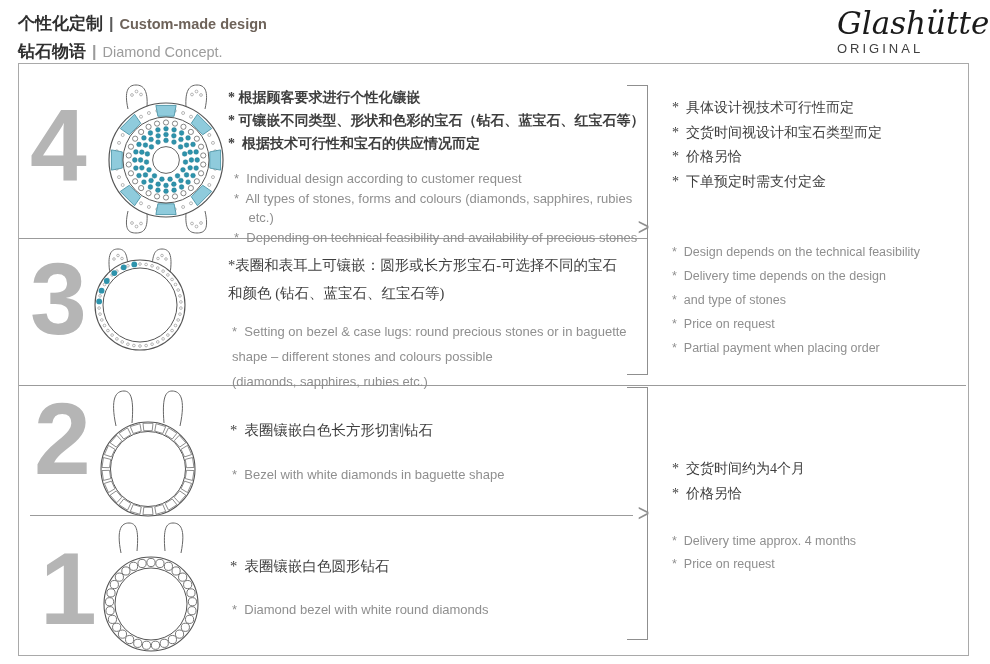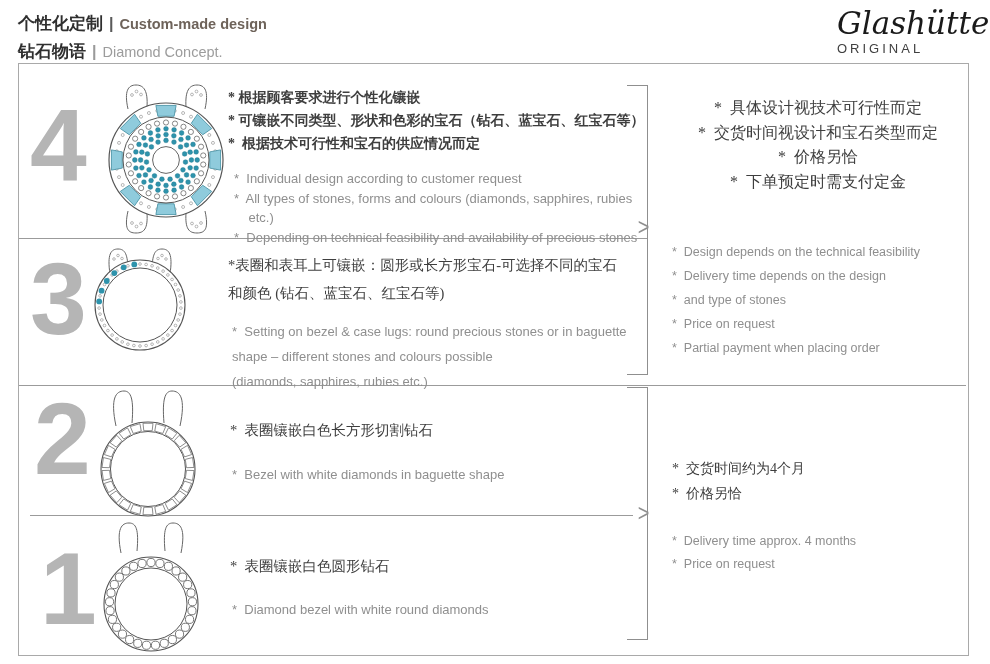--- a/index.html
+++ b/index.html
@@ -394,21 +394,21 @@
   <div class="en-block" style="left:232px;top:319px;width:420px;font-size:13px;line-height:25px;">*  Setting on bezel &amp; case lugs: round precious stones or in baguette
 shape – different stones and colours possible
 (diamonds, sapphires, rubies etc.)</div>
 
   <div class="zh-block" style="left:230px;top:420px;width:420px;font-size:14.5px;line-height:20px;">*  表圈镶嵌白色长方形切割钻石</div>
   <div class="en-block" style="left:232px;top:466px;width:420px;font-size:13px;line-height:18px;">*  Bezel with white diamonds in baguette shape</div>
 
   <div class="zh-block" style="left:230px;top:556px;width:420px;font-size:14.5px;line-height:20px;">*  表圈镶嵌白色圆形钻石</div>
   <div class="en-block" style="left:232px;top:601px;width:420px;font-size:13px;line-height:18px;">*  Diamond bezel with white round diamonds</div>
 
-  <div class="zh-block" style="left:672px;top:96px;width:292px;font-size:16px;line-height:24.5px;text-align:center;">*  具体设计视技术可行性而定
+  <div class="zh-block" style="left:672px;top:96px;width:292px;font-size:14px;line-height:24.5px;">*  具体设计视技术可行性而定
 *  交货时间视设计和宝石类型而定
 *  价格另恰
 *  下单预定时需支付定金</div>
   <div class="en-block" style="left:672px;top:240px;width:292px;font-size:12.5px;line-height:24px;">*  Design depends on the technical feasibility
 *  Delivery time depends on the design
 *  and type of stones
 *  Price on request
 *  Partial payment when placing order</div>
 
   <div class="zh-block" style="left:672px;top:457px;width:292px;font-size:14px;line-height:24.5px;">*  交货时间约为4个月

